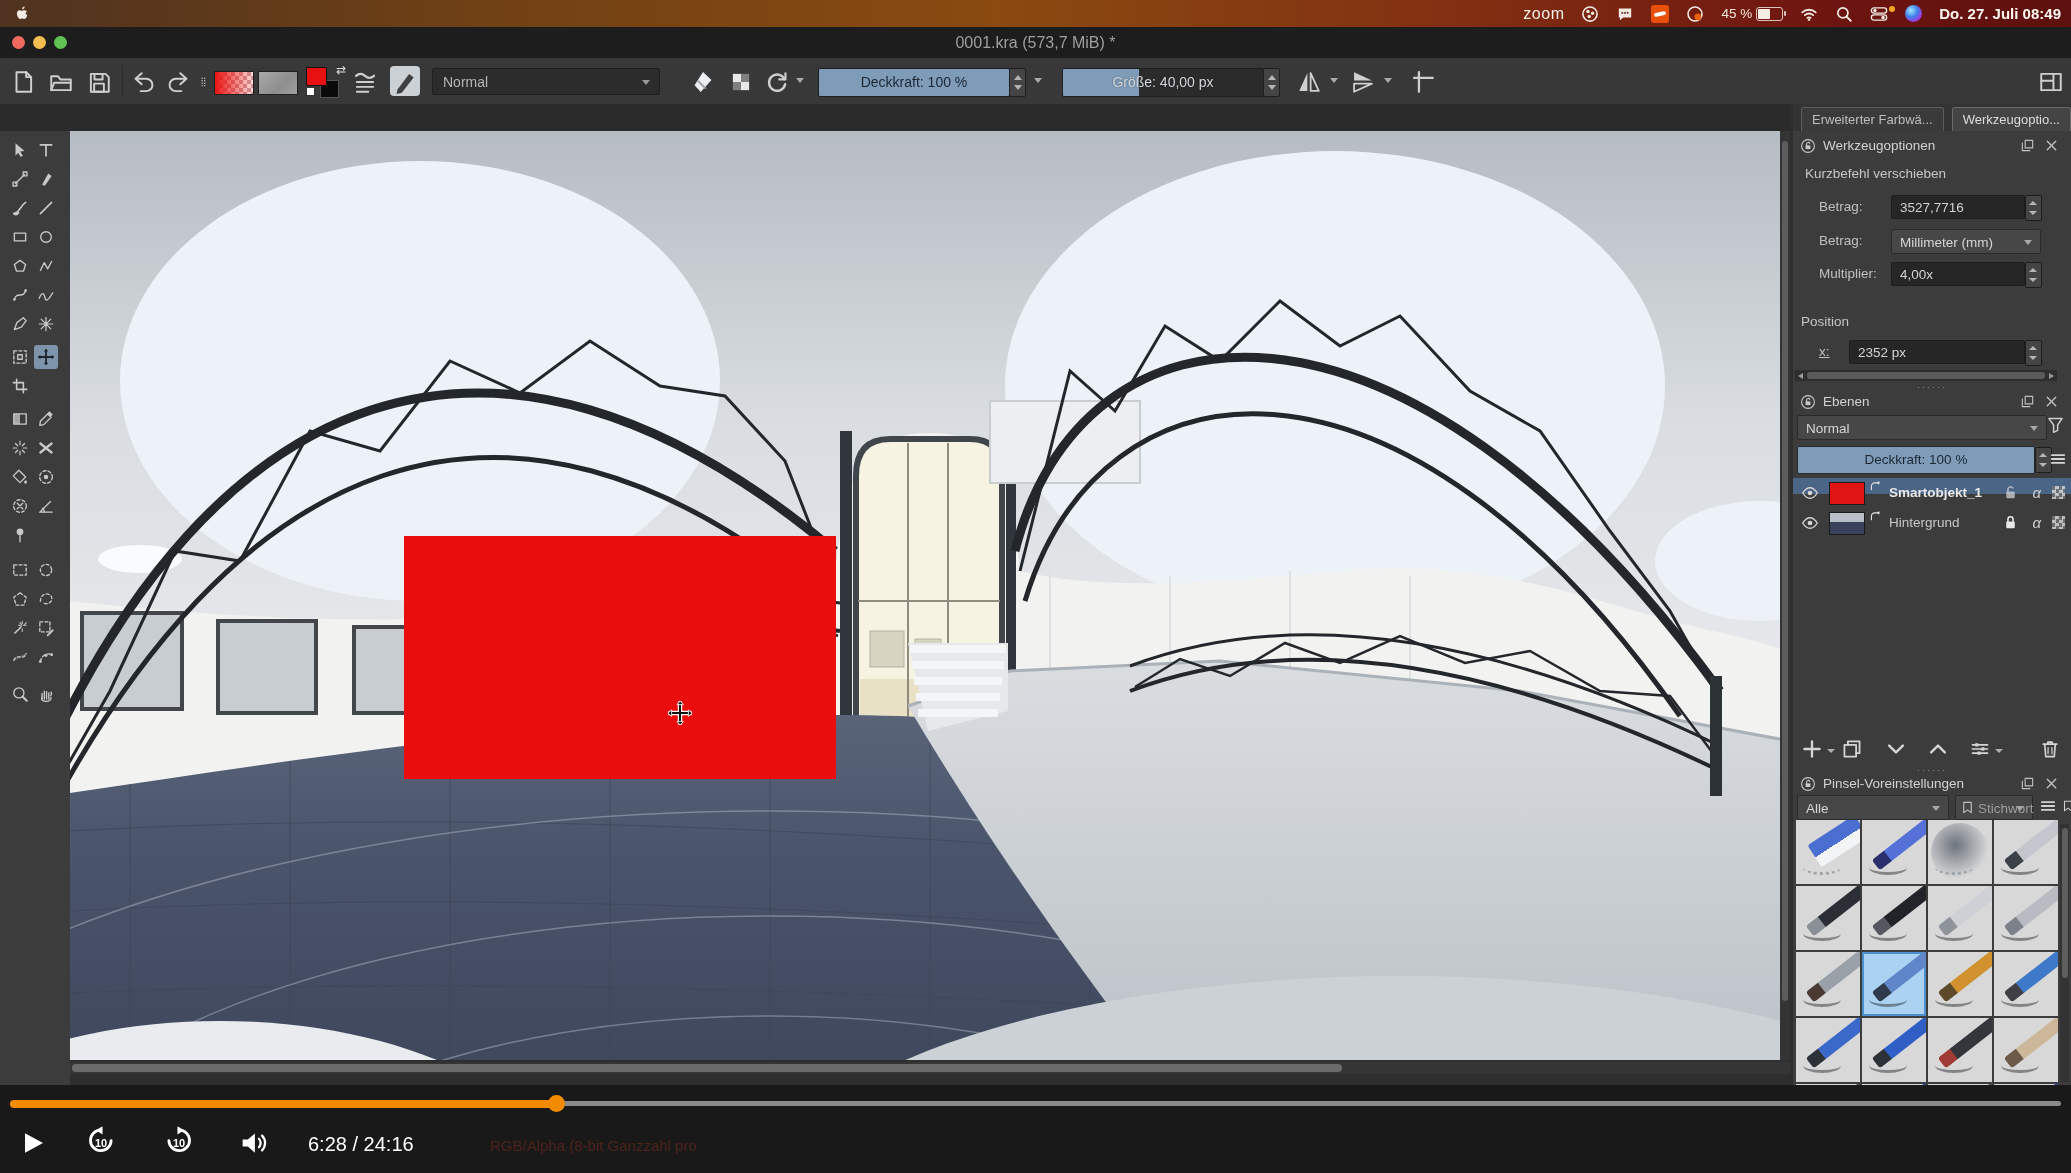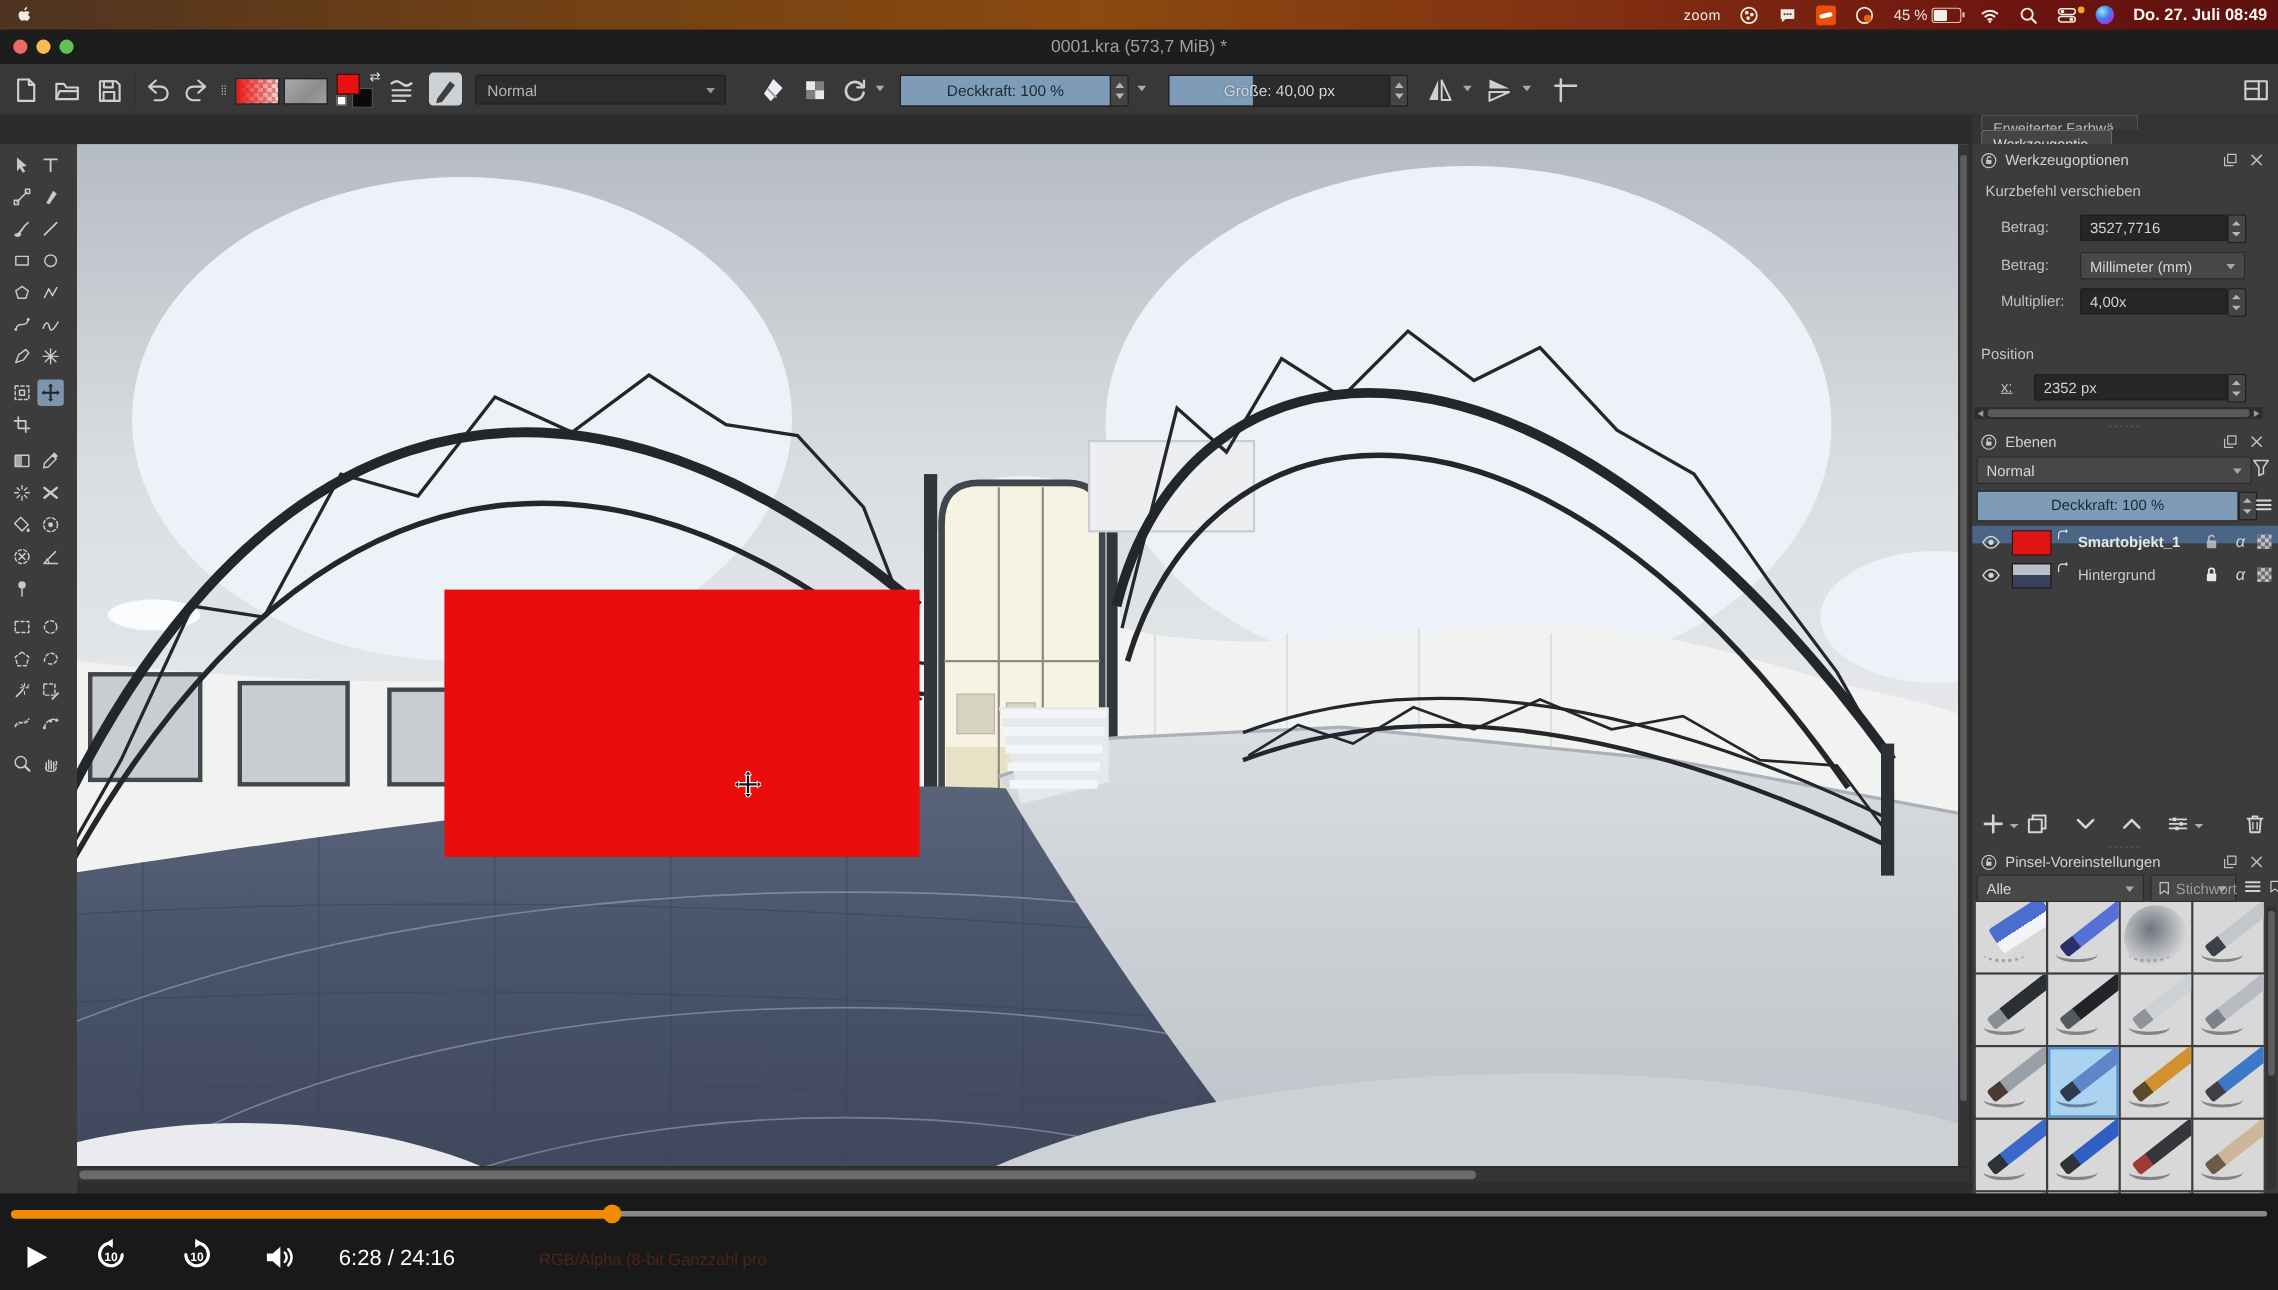--- a/index.html
+++ b/index.html
@@ -11,21 +11,21 @@
 
   
   #menubar{left:0;top:0;width:2071px;height:27px;display:flex;align-items:center;
     background:linear-gradient(90deg,#4f3320 0%,#6e4015 22%,#8a4a10 48%,#823012 70%,#6e1510 88%,#5d100e 100%);
     font-size:15px;color:#efe7dc;}
   #menubar .mitem{padding:0 13px;}
   #menubar .mitem[data-idx="0"]{font-weight:700;color:#fff;}
   #apple-logo{width:17px;height:17px;margin:0 6px 0 14px;}
   #status-cluster{position:absolute;right:10px;top:0;height:27px;display:flex;align-items:center;gap:17px;}
   #status-cluster .sic{width:18px;height:18px;color:#f2ece3;}
-  .zoomtxt{font-size:13px;letter-spacing:.5px;color:#f4eee6;}
+  .zoomtxt{font-size:16px;letter-spacing:.5px;color:#f4eee6;}
   .bat{width:25px;height:12px;border:1.5px solid rgba(244,238,230,.8);border-radius:3px;position:relative;}
   .bat i{position:absolute;left:1px;top:1px;bottom:1px;width:45%;background:#f4eee6;border-radius:1px;}
   .bat::after{content:'';position:absolute;right:-4px;top:3px;width:2px;height:5px;background:rgba(244,238,230,.8);border-radius:1px;}
   .battxt{font-size:13.5px;margin-right:4px;}
   .siri{width:17px;height:17px;border-radius:50%;background:radial-gradient(circle at 35% 32%,#9fe8ff 0%,#3f7fe8 42%,#a23ae0 72%,#1a1f66 100%);}
   .ccdot{position:relative;}
   .ccdot::after{content:'';position:absolute;right:-7px;top:1px;width:6px;height:6px;border-radius:50%;background:#f5a623;}
   .adobe{width:18px;height:18px;border-radius:3px;background:#e8500a;position:relative;}
   .adobe::after{content:'';position:absolute;left:3px;top:7px;width:12px;height:4px;background:#fff;border-radius:2px;transform:rotate(-12deg);}
   .clock{font-size:15px;font-weight:600;color:#fbf7f1;}
@@ -81,21 +81,21 @@
   #pano{position:absolute;left:0;top:0;width:1720px;height:929px;}
   #red-rect{position:absolute;left:334px;top:405px;width:432px;height:243px;background:#ea0d0d;}
   #move-cursor{position:absolute;left:598px;top:570px;width:24px;height:24px;color:#111;}
   #hscroll{position:absolute;left:0;top:931px;width:1720px;height:12px;background:#353535;}
   #hscroll .thumb{position:absolute;left:2px;top:2px;width:1270px;height:8px;background:#6b6b6b;border-radius:4px;}
   #vscroll{position:absolute;right:0;top:0;width:10px;height:929px;background:#343434;}
   #vscroll .thumb{position:absolute;left:2px;top:10px;width:6px;height:860px;background:#5c5c5c;border-radius:3px;}
 
   
   #dockers{left:1790px;top:104px;width:281px;height:981px;background:#3c3c3c;border-left:3px solid #2e2e2e;box-sizing:border-box;}
-  .dtabs{position:absolute;left:0;top:0;width:100%;height:27px;background:#333;display:flex;align-items:flex-start;flex-direction:column;}
+  .dtabs{position:absolute;left:0;top:0;width:100%;height:27px;background:#333;display:flex;align-items:flex-end;}
   .dtab{height:23px;line-height:23px;font-size:13px;color:#bdbdbd;padding:0 10px;margin-left:8px;
         border:1px solid #5d5d5d;border-bottom:none;border-radius:3px 3px 0 0;background:#3a3a3a;white-space:nowrap;overflow:hidden;}
   .dtab.active{background:#444;color:#dcdcdc;border-color:#6a6a6a;}
   .dhead{position:absolute;left:0;width:100%;height:24px;}
   .dhead .icon.lockc{position:absolute;left:7px;top:4px;width:16px;height:16px;color:#c9c9c9;}
   .dhead .dtitle{position:absolute;left:30px;top:0;line-height:24px;font-size:13.5px;color:#d2d2d2;white-space:nowrap;}
   .dhead .fl{position:absolute;right:36px;top:4px;width:15px;height:15px;color:#c0c0c0;}
   .dhead .cl{position:absolute;right:12px;top:4px;width:15px;height:15px;color:#c0c0c0;}
   .sectlabel{position:absolute;font-size:13.5px;color:#c6c6c6;}
   .flabel{position:absolute;font-size:13.5px;color:#c0c0c0;}

